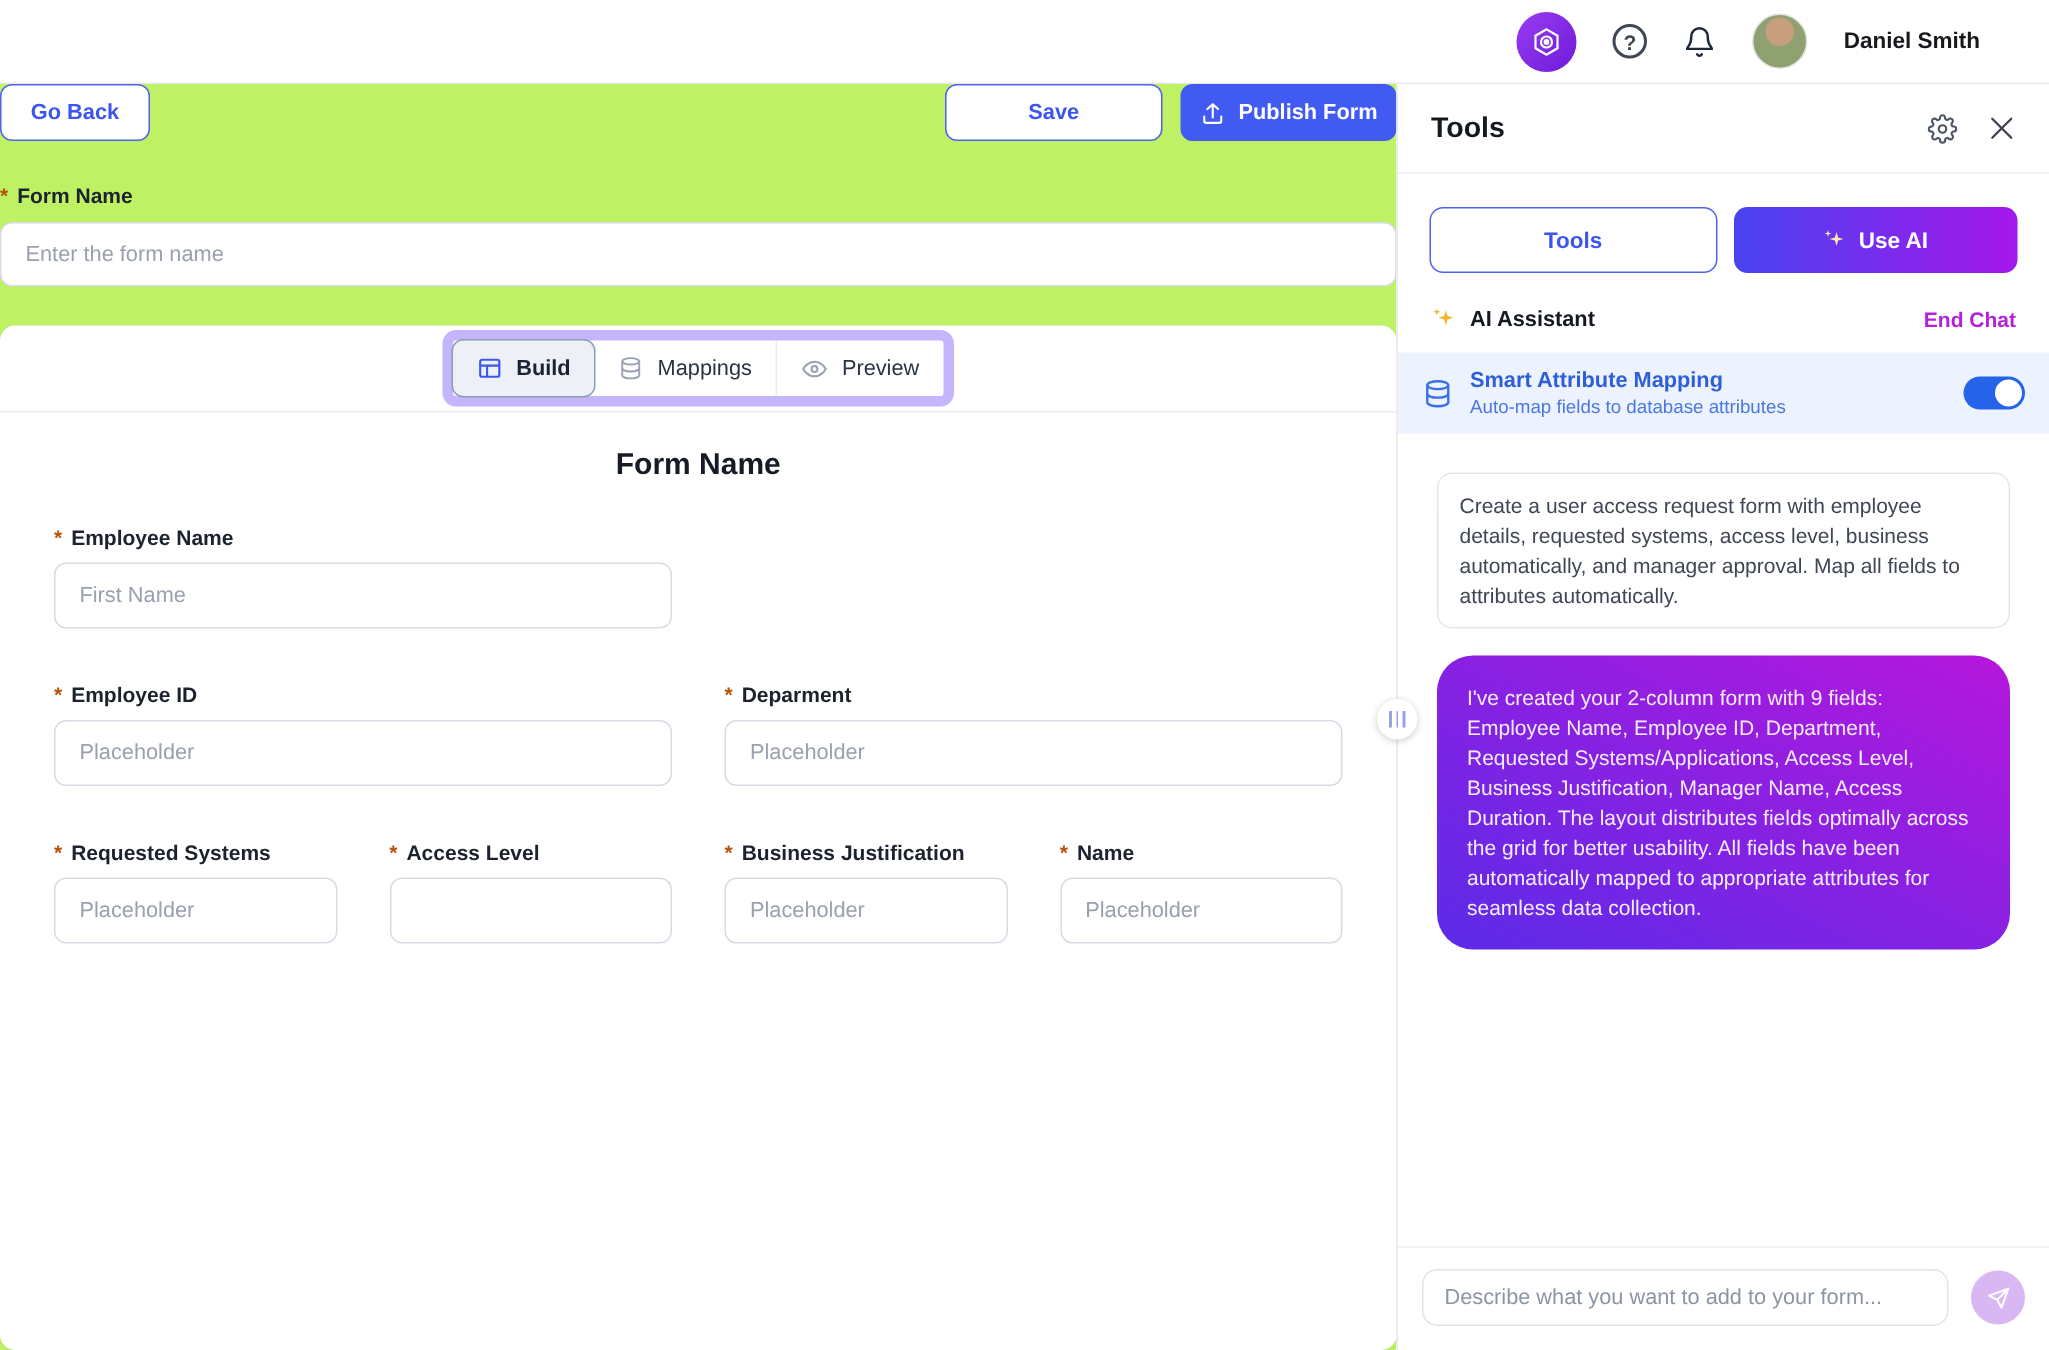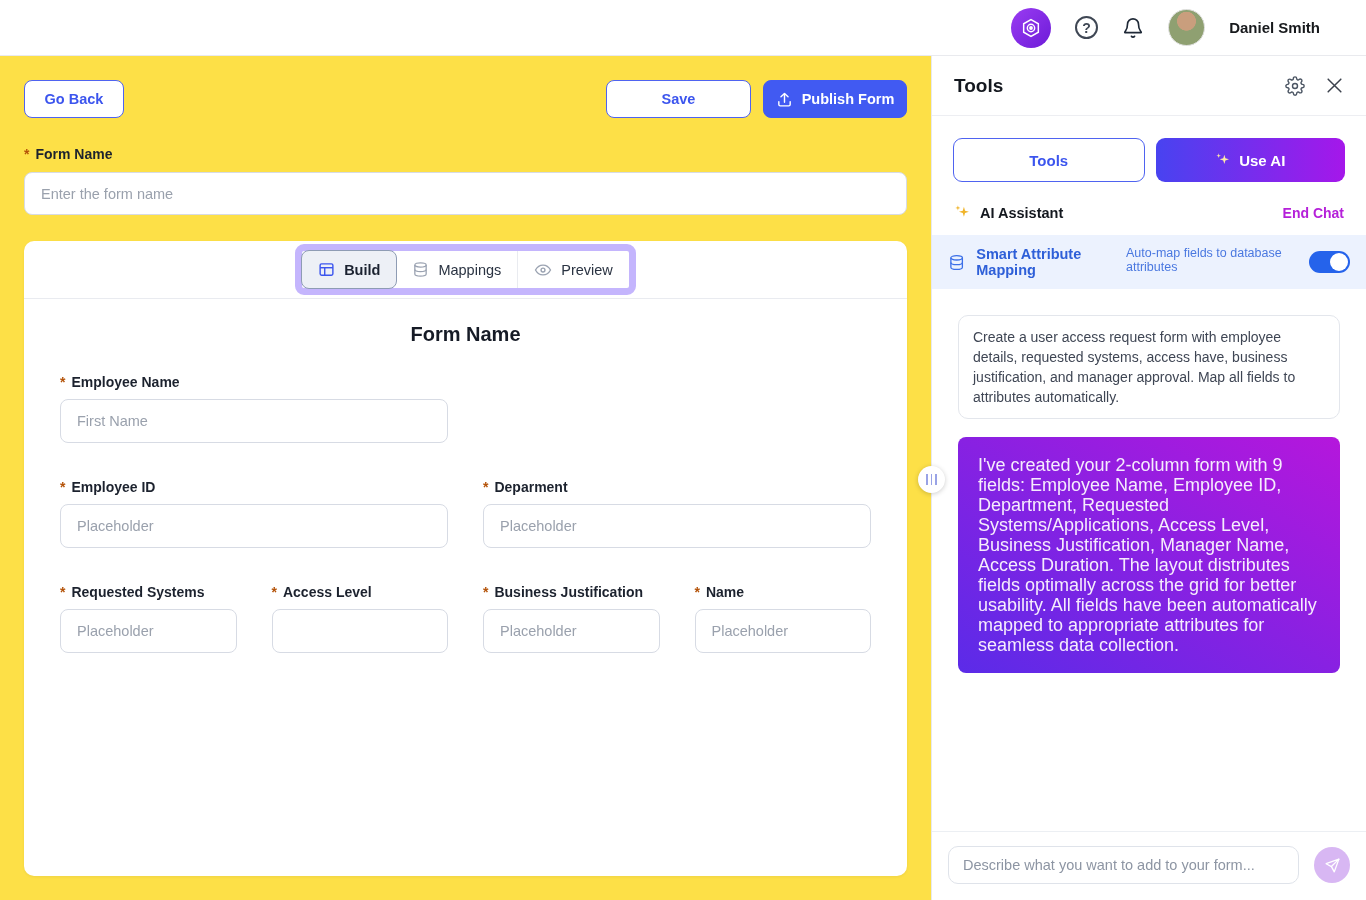--- a/index.html
+++ b/index.html
@@ -17,21 +17,21 @@
                display:flex; align-items:center; justify-content:center;
                font-size:14px; font-weight:700; color:#3f4754; cursor:pointer; }
   .iconbtn { display:flex; align-items:center; justify-content:center; cursor:pointer; }
   .avatar { width:37px; height:37px; border-radius:50%;
             background:radial-gradient(circle at 50% 32%, #c99e7d 0 31%, #8fa071 33%),
                        #8fa071; border:1px solid #e2e2e2; }
   .user-name { font-size:15px; font-weight:700; color:#17191c; }
 
   
   .workspace { display:flex; height:844px; }
-  .canvas { width:931px; background:#fde047; padding:24px; display:flex; flex-direction:column; }
+  .canvas { width:931px; background:#bef264; display:flex; flex-direction:column; }
 
   
   .toolbar-row { display:flex; align-items:center; margin-bottom:28px; }
   .btn { border-radius:8px; font-size:14.5px; font-weight:700; cursor:pointer;
          display:flex; align-items:center; justify-content:center; height:38px; }
   .btn-outline { background:#fff; border:1.5px solid #4f63f0; color:#3c55ee; }
   .go-back { width:100px; }
   .toolbar-right { margin-left:auto; display:flex; gap:12px;justify-content:flex-end; }
   .save { width:145px; }
   .publish { width:144px; background:#415af2; border:1.5px solid #415af2;
@@ -84,32 +84,32 @@
                display:flex; align-items:center; justify-content:center; gap:8px; cursor:pointer; }
   .panel-tab.tools-tab { background:#fff; border:1.5px solid #4f63f0; color:#3c55ee; }
   .panel-tab.useai-tab { border:none; color:#fff;
                background:linear-gradient(90deg,#4843f0,#a517ea); }
 
   .assistant-row { padding:6px 22px 14px; display:flex; align-items:center; gap:9px;justify-content:flex-end; }
   .assistant-title { font-size:14.5px; font-weight:700; color:#14181f; }
   .end-chat { margin-left:auto; font-size:14px; font-weight:600; color:#b520d9; cursor:pointer; }
 
   .smart-row { background:#ecf2fe; padding:11px 16px; display:flex; align-items:center; gap:11px; }
-  .smart-text { display:flex; flex-direction:row; gap:12px; }
+  .smart-text { display:flex; flex-direction:column; gap:2px; }
   .smart-title { font-size:14.5px; font-weight:600; color:#2e5fd8; }
   .smart-sub { font-size:12.5px; color:#4a78e0; }
   .toggle { margin-left:auto; width:41px; height:22px; border-radius:11px; background:#2563eb;
             position:relative; cursor:pointer; flex-shrink:0; }
   .toggle .knob { position:absolute; right:2px; top:2px; width:18px; height:18px;
                   border-radius:50%; background:#fff; }
 
   .chat-area { flex:1; padding:26px 26px 0; overflow:hidden; }
   .bubble-user { background:#fff; border:1px solid #e3e6ec; border-radius:10px;
                  padding:11px 14px; font-size:14px; line-height:20px; color:#3f4654; }
-  .bubble-ai { margin-top:18px; border-radius:8px; padding:18px 20px; font-size:18px;
+  .bubble-ai { margin-top:18px; border-radius:24px; padding:18px 20px; font-size:14px;
                line-height:20px; color:#f6ecfd;
                background:linear-gradient(to top right,#5b2be8,#b517dc); }
 
   .chat-input-bar { border-top:1px solid #eceff3; padding:14px 16px 16px;
                     display:flex; align-items:center; gap:15px; }
   .chat-input { flex:1; height:38px; border:1px solid #dfe3ea; border-radius:10px;
                 padding:0 14px; font-size:14.5px; color:#30363f; outline:none;
                 font-family:"Liberation Sans", sans-serif; }
   .chat-input::placeholder { color:#8d95a3; }
   .send-btn { width:36px; height:36px; border-radius:50%; background:#d8b7f3;
@@ -322,21 +322,21 @@
       <div class="smart-text">
         <span class="smart-title">Smart Attribute Mapping</span>
         <span class="smart-sub">Auto-map fields to database attributes</span>
       </div>
       <div class="toggle">
           <span class="knob"></span>
         </div>
     </div>
 
     <div class="chat-area">
-      <div class="bubble-user">Create a user access request form with employee details, requested systems, access have, business justification, and manager approval. Map all fields to attributes automatically.</div>
+      <div class="bubble-user">Create a user access request form with employee details, requested systems, access level, business automatically, and manager approval. Map all fields to attributes automatically.</div>
       <div class="bubble-ai">I've created your 2-column form with 9 fields: Employee Name, Employee ID, Department, Requested Systems/Applications, Access Level, Business Justification, Manager Name, Access Duration. The layout distributes fields optimally across the grid for better usability. All fields have been automatically mapped to appropriate attributes for seamless data collection.</div>
     </div>
 
     <div class="chat-input-bar">
       <input class="chat-input" placeholder="Describe what you want to add to your form..." style="">
       <button class="send-btn">
         <svg width="17" height="17" viewBox="0 0 24 24" fill="none" stroke="#fff" stroke-width="1.9" stroke-linecap="round" stroke-linejoin="round">
           <path d="M21 3L10.5 13.5"></path>
             <path d="M21 3l-6.5 18-4-7.5L3 9.5z"></path>
         </svg>

